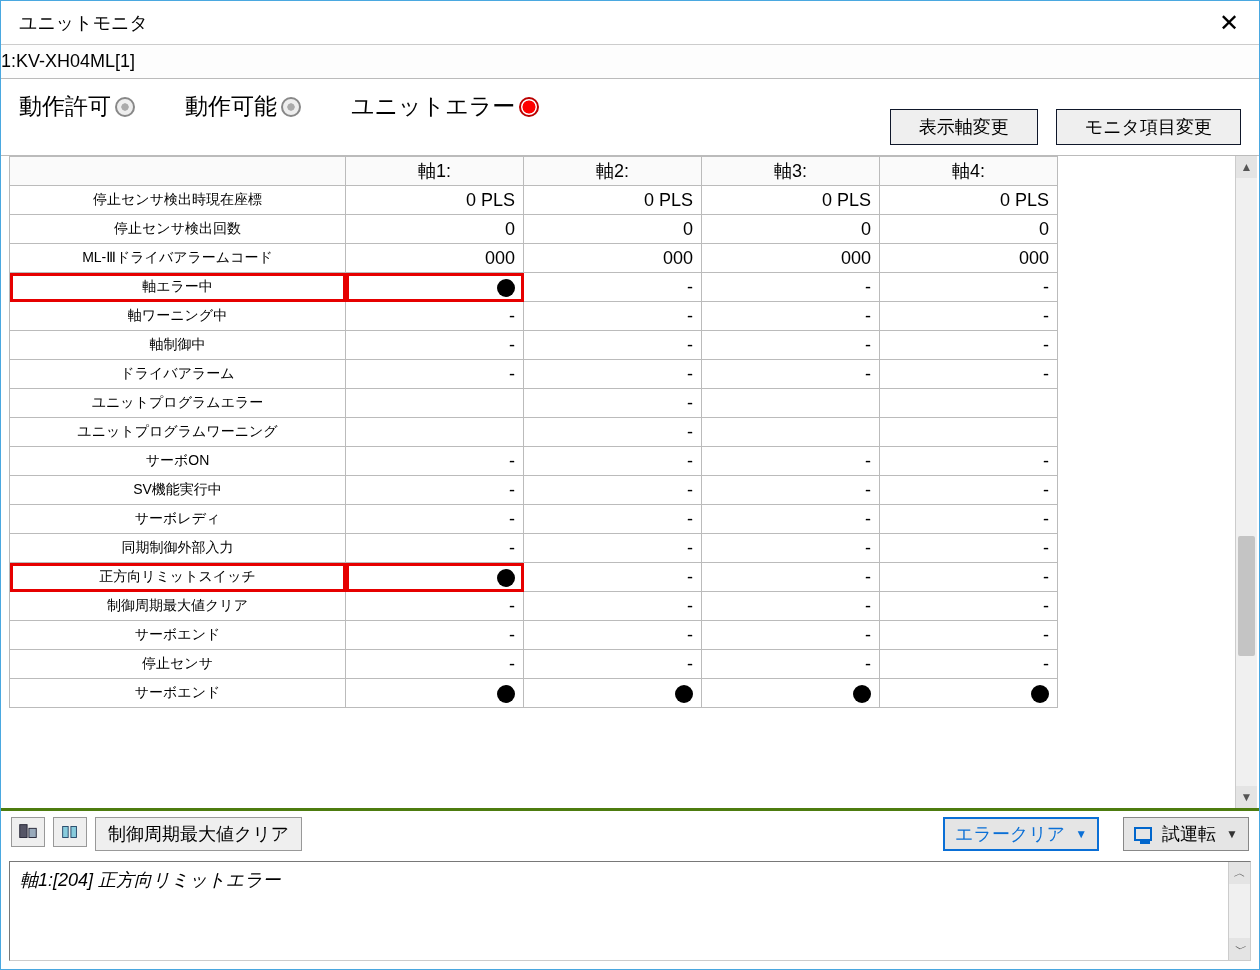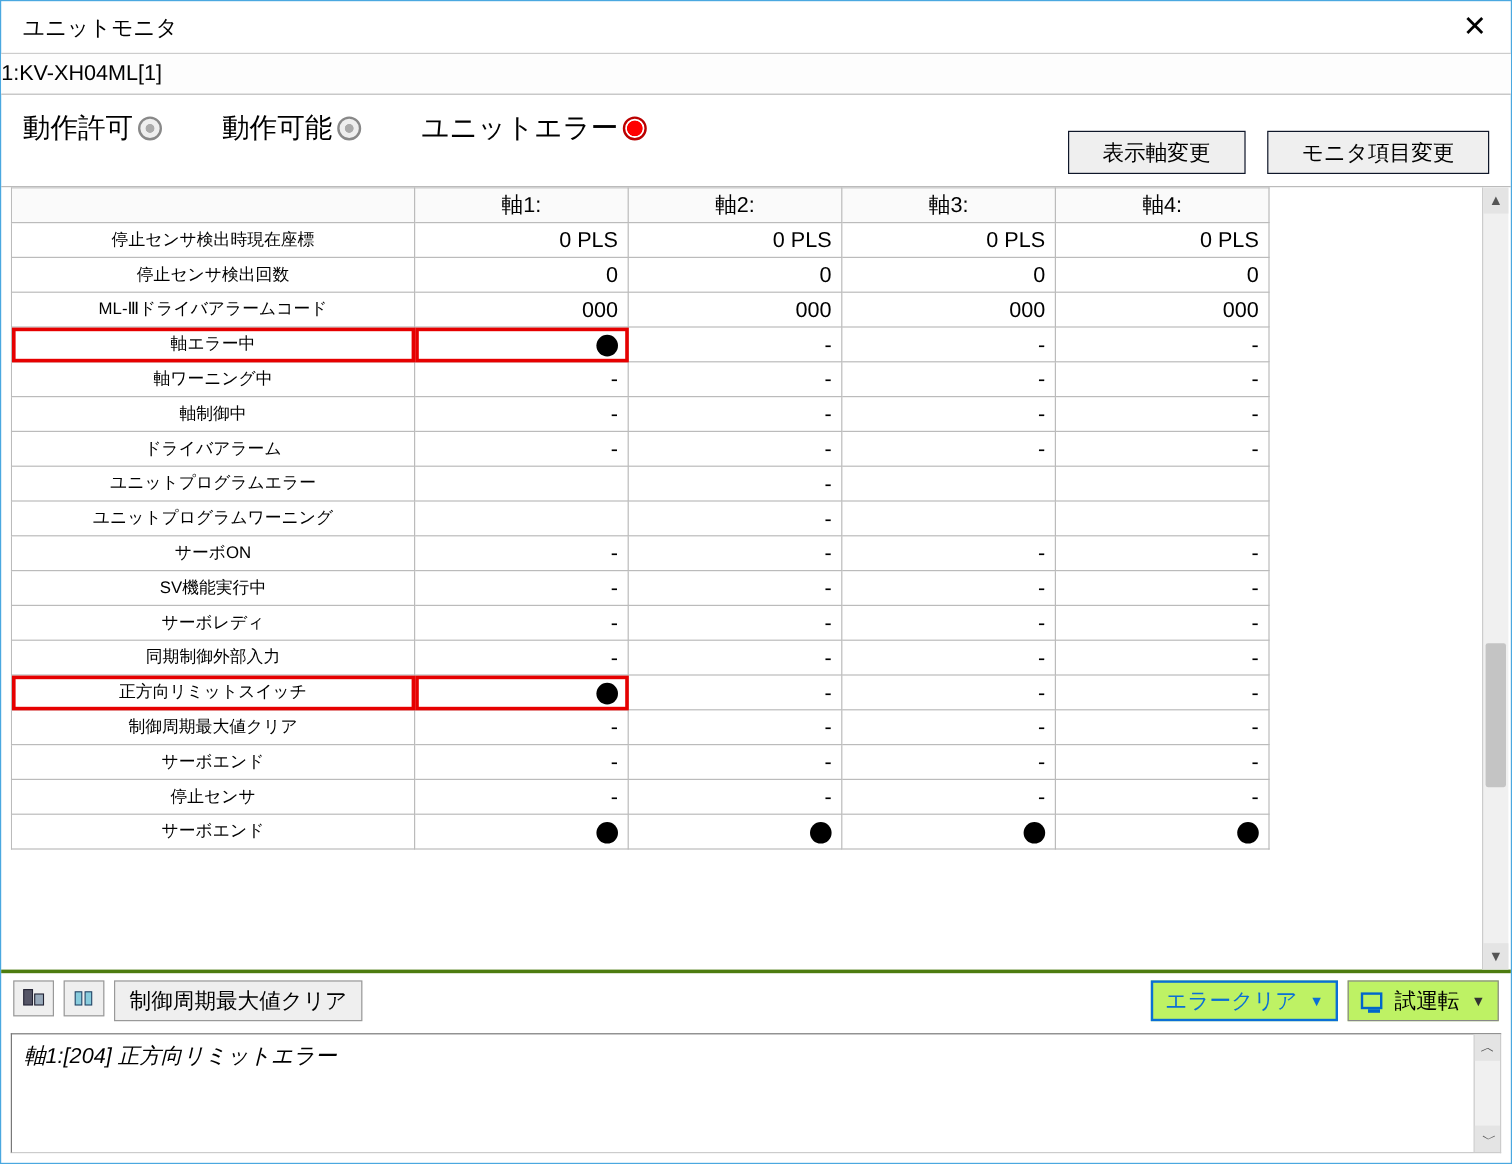--- a/index.html
+++ b/index.html
@@ -27,21 +27,21 @@
 .dot { display: inline-block; width: 18px; height: 18px; background: #000; border-radius: 50%; vertical-align: middle; }
 tr.highlight td.label-cell,
 tr.highlight td.v1 { outline: 3px solid #e60000; outline-offset: -3px; }
 .scrollbar-v { position: absolute; right: 2px; top: 0; bottom: 0; width: 22px; background: #f0f0f0; border-left: 1px solid #ccc; }
 .scroll-arrow { width: 100%; height: 22px; background: #e4e4e4; text-align: center; font-size: 12px; line-height: 22px; color: #555; cursor: pointer; }
 .scroll-thumb { position: absolute; left: 2px; right: 2px; background: #c4c4c4; border-radius: 2px; }
 .bottom-bar { display: flex; padding: 6px 10px; border-top: 3px solid #4d7c0f; gap: 8px; }
 .icon-btn { width: 34px; height: 30px; border: 1px solid #999; background: #efefef; cursor: pointer; display: inline-flex; align-items: center; justify-content: center; font-size: 14px; }
 .btn-clear-cycle { background: #efefef; border: 1px solid #999; padding: 4px 12px; font-size: 18px; cursor: pointer; font-family: inherit; }
 .spacer { flex: 1; }
-.dropdown { border: 1px solid #888; padding: 3px 10px; font-size: 18px; display: flex; align-items: center; gap: 10px; background: #bef264; cursor: pointer; }
+.dropdown { border: 1px solid #888; padding: 3px 10px; font-size: 18px; display: flex; align-items: center; gap: 10px; background: #e5e5e5; cursor: pointer; margin-left: 16px; }
 .dropdown.error { border: 2px solid #0a6fd6; color: #0a6fd6; padding: 2px 10px; }
 .dd-arrow { font-size: 12px; color: #333; }
 .dropdown.error .dd-arrow { color: #0a6fd6; }
 .monitor-icon { width: 18px; height: 14px; border: 2px solid #06c; display: inline-block; position: relative; }
 .monitor-icon::after { content: ""; position: absolute; bottom: -5px; left: 4px; width: 10px; height: 3px; background: #06c; }
 .status-area { height: 100px; border: 1px inset #ccc; margin: 4px 8px 8px 8px; padding: 6px 10px; font-size: 18px; overflow: hidden; position: relative; font-style: italic; }
 .status-scroll { position: absolute; right: 0; top: 0; bottom: 0; width: 22px; background: #f0f0f0; border-left: 1px solid #ccc; }
 .mini-icon-svg { width: 22px; height: 22px; }
 </style>
 </head>

